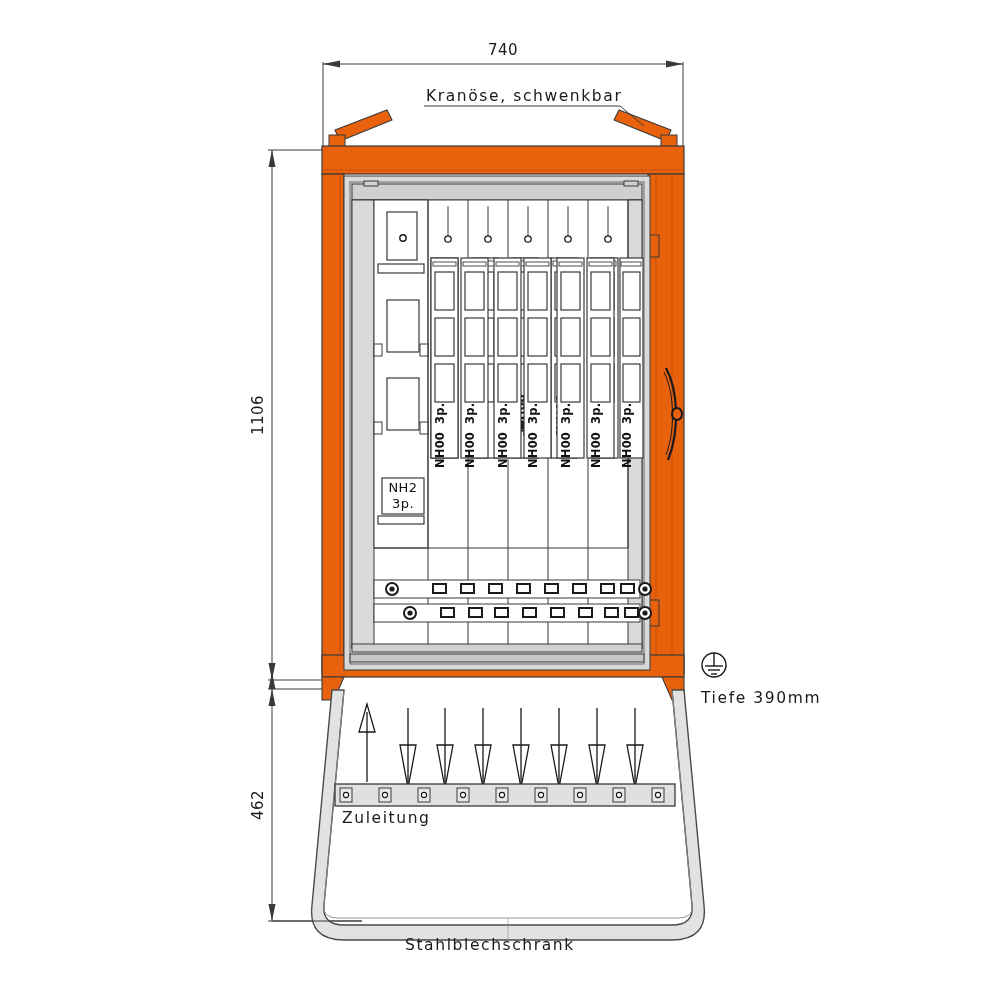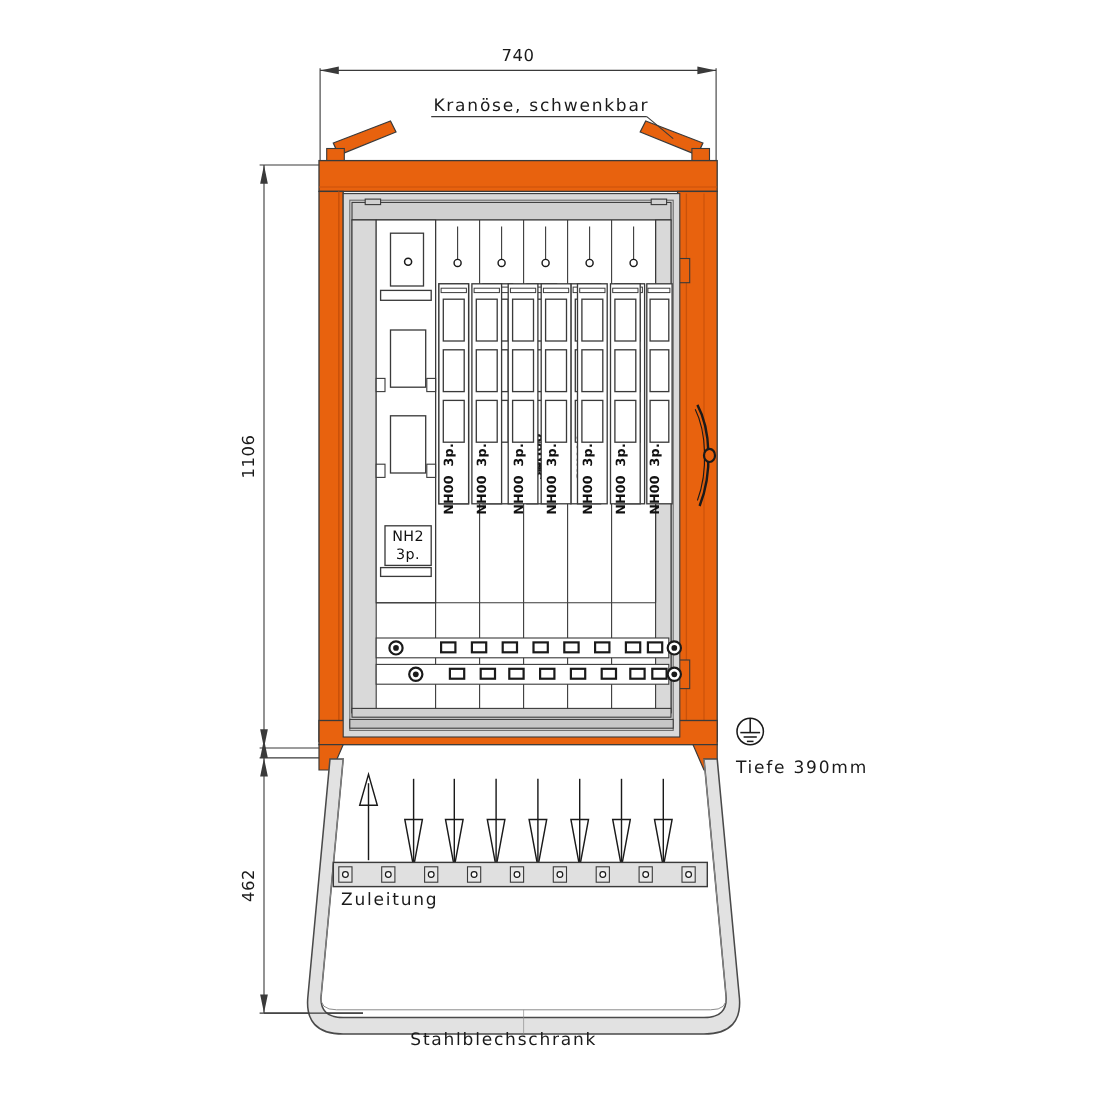--- a/index.html
+++ b/index.html
@@ -1,19 +1,19 @@
 <!DOCTYPE html>
 <html><head>
 <meta charset="utf-8">
 <title>Stahlblechschrank</title>
 <style>
   html,body{margin:0;padding:0;background:#ffffff;}
   body{width:1000px;height:1000px;overflow:hidden;
        font-family:"DejaVu Sans","Liberation Sans",sans-serif;}
-  #stage{position:relative;width:872px;height:1000px;background:#fff;}
+  #stage{position:relative;width:872px;height:1000px;background:#fff;padding-left:32px;}
   svg{display:block;}
   .dimtxt{font-family:"DejaVu Sans","Liberation Sans",sans-serif;
           font-size:15px;fill:#1a1a1a;letter-spacing:0.5px;}
   .labeltxt{font-family:"DejaVu Sans","Liberation Sans",sans-serif;
           font-size:15.5px;fill:#1a1a1a;letter-spacing:1.6px;}
   .fusetxt{font-family:"DejaVu Sans","Liberation Sans",sans-serif;
           font-size:11.5px;fill:#111;letter-spacing:0.2px;font-weight:600;}
   .nh2txt{font-family:"DejaVu Sans","Liberation Sans",sans-serif;
           font-size:13px;fill:#111;letter-spacing:0.4px;}
 </style>

